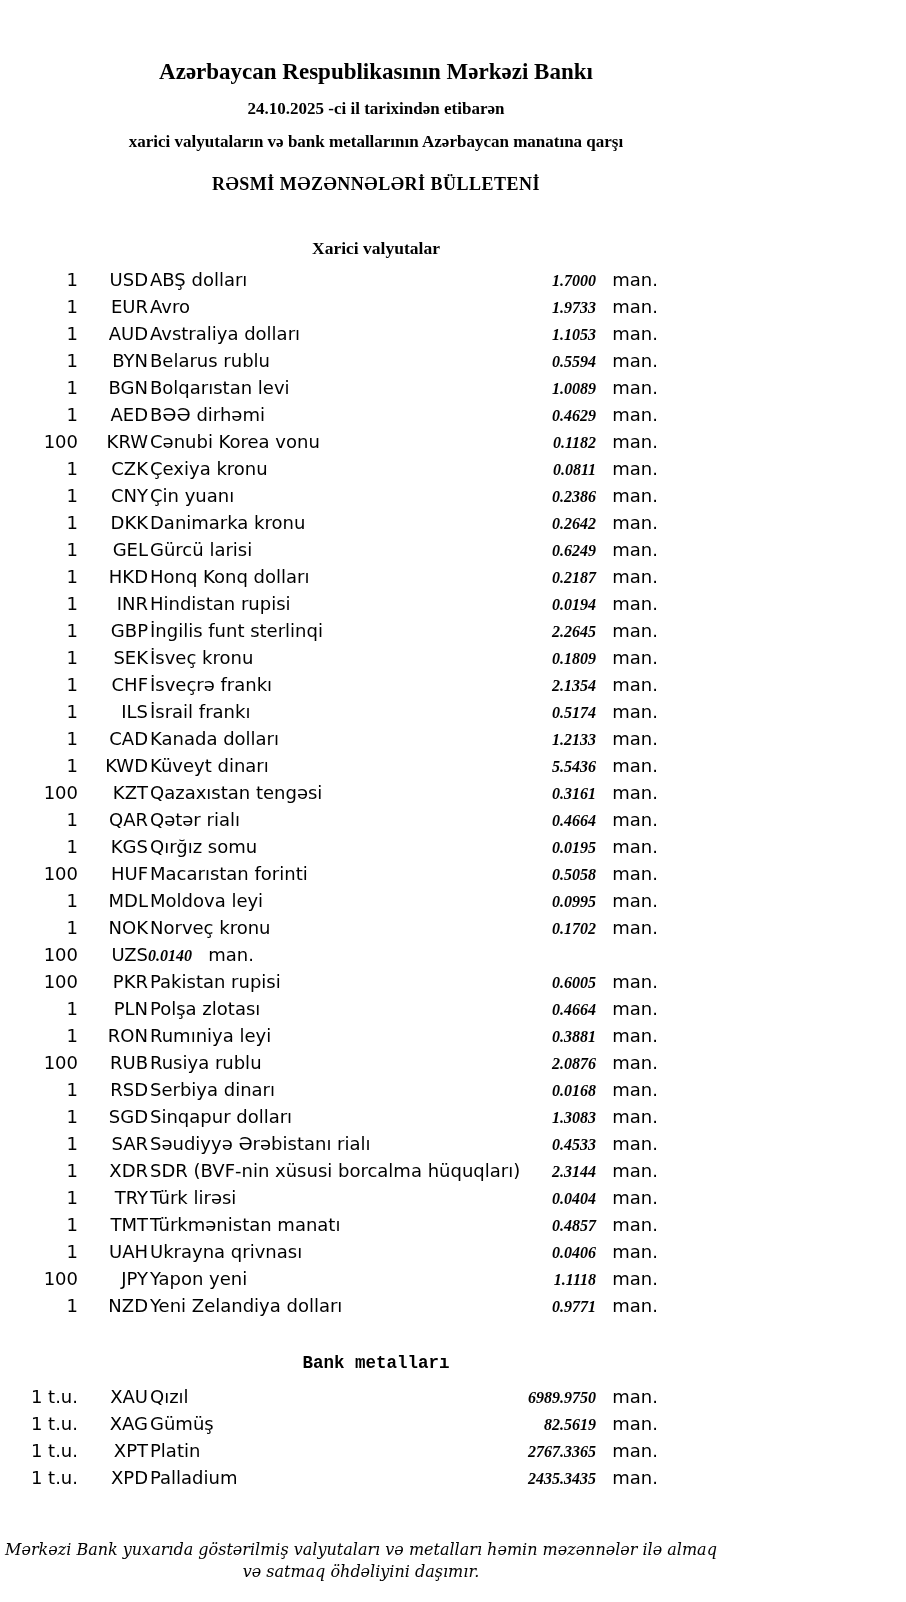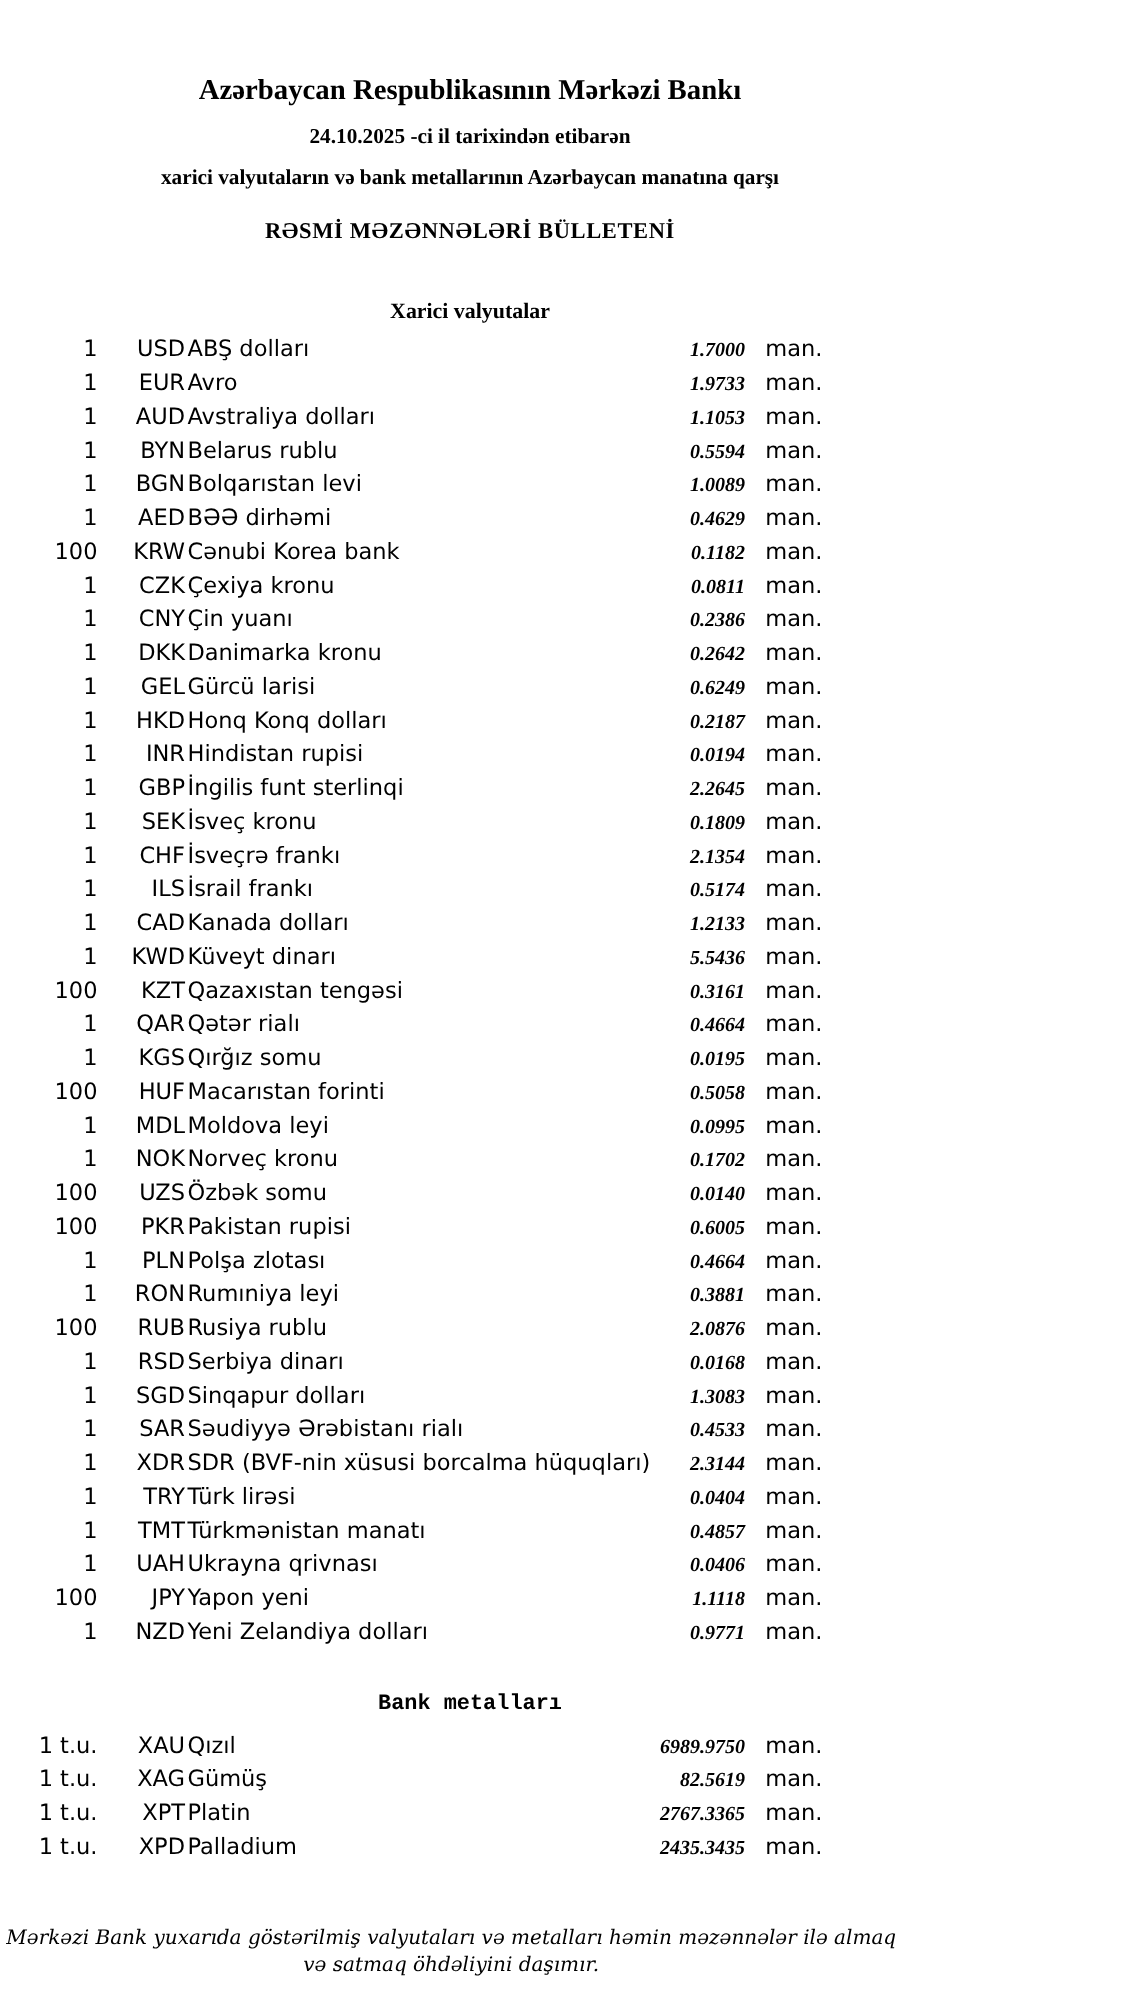--- a/index.html
+++ b/index.html
@@ -168,21 +168,21 @@
       <div class="row">
         <span class="qty">1</span>
         <span class="code">AED</span>
         <span class="name">BƏƏ dirhəmi</span>
         <span class="rate">0.4629</span>
         <span class="unit">man.</span>
       </div>
       <div class="row">
         <span class="qty">100</span>
         <span class="code">KRW</span>
-        <span class="name">Cənubi Korea bank</span>
+        <span class="name">Cənubi Korea vonu</span>
         <span class="rate">0.1182</span>
         <span class="unit">man.</span>
       </div>
       <div class="row">
         <span class="qty">1</span>
         <span class="code">CZK</span>
         <span class="name">Çexiya kronu</span>
         <span class="rate">0.0811</span>
         <span class="unit">man.</span>
       </div>
@@ -301,21 +301,20 @@
       <div class="row">
         <span class="qty">1</span>
         <span class="code">NOK</span>
         <span class="name">Norveç kronu</span>
         <span class="rate">0.1702</span>
         <span class="unit">man.</span>
       </div>
       <div class="row">
         <span class="qty">100</span>
         <span class="code">UZS</span>
-        <span class="name">Özbək somu</span>
         <span class="rate">0.0140</span>
         <span class="unit">man.</span>
       </div>
       <div class="row">
         <span class="qty">100</span>
         <span class="code">PKR</span>
         <span class="name">Pakistan rupisi</span>
         <span class="rate">0.6005</span>
         <span class="unit">man.</span>
       </div>

